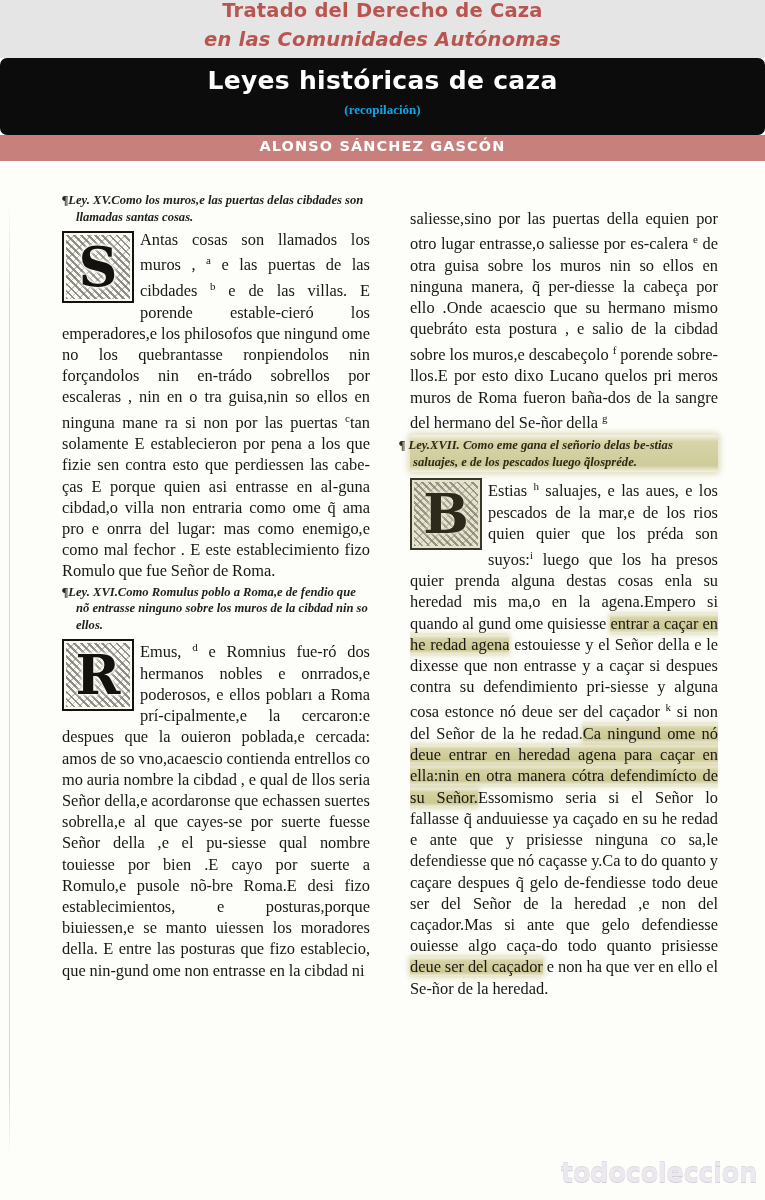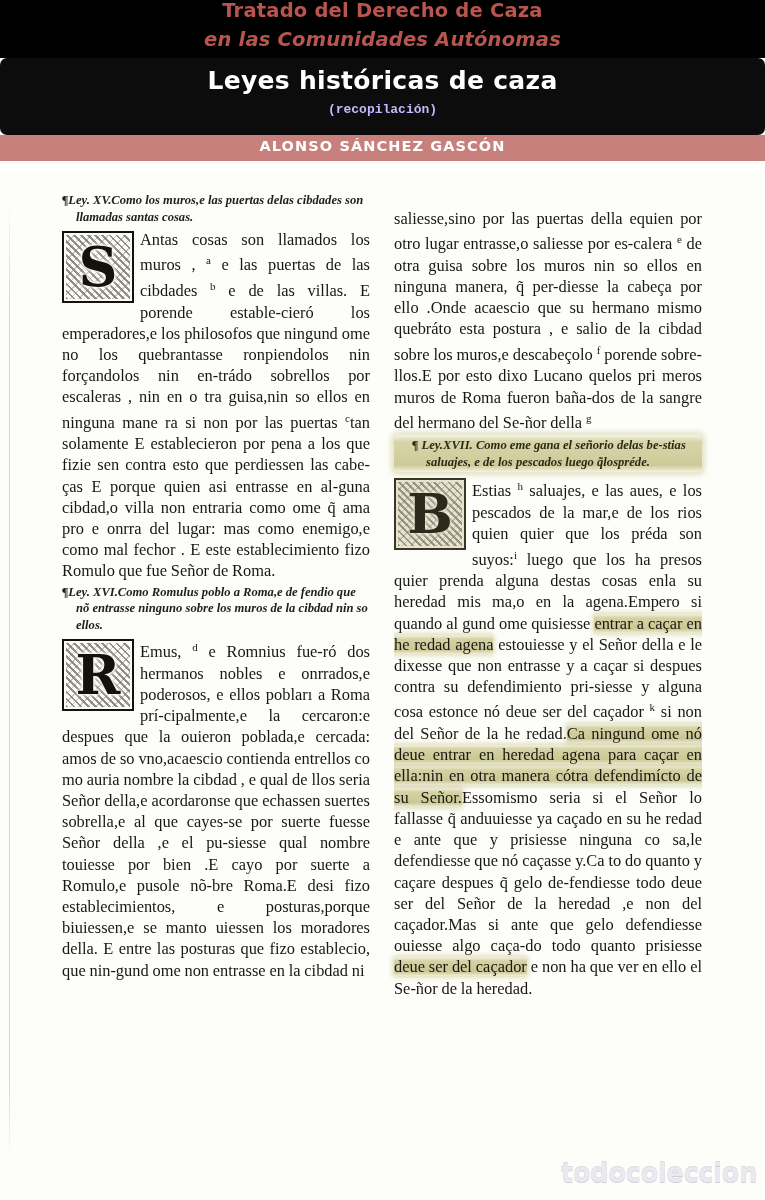--- a/index.html
+++ b/index.html
@@ -7,21 +7,21 @@
     width:765px;height:1200px;
     background:#fdfdfb;
     font-family:"Liberation Serif", serif;
     overflow:hidden;
     position:relative;
   }
 
   
   .cover{position:relative;width:765px;height:170px;background:#ffffff;overflow:hidden;}
 
-  .cover-top{position:relative;height:58px;background:#000000;}
+  .cover-top{position:relative;height:58px;background:#e5e5e5;}
   .series-title{
     position:absolute;left:0;right:0;top:-4px;
     text-align:center;
     color:#b9554f;
     font-family:"DejaVu Sans", sans-serif;
     font-weight:bold;
     font-size:19.5px;
     line-height:29px;
     letter-spacing:.2px;
   }
@@ -44,42 +44,42 @@
   .band-black{
     position:absolute;left:0;top:58px;width:765px;height:77px;background:#0d0c0c;border-radius:7px;
   }
   .main-title{
     position:absolute;left:0;right:0;top:8px;text-align:center;
     color:#ffffff;font-family:"DejaVu Sans", sans-serif;font-weight:bold;
     font-size:25px;letter-spacing:.3px;
   }
   .sub-title{
     position:absolute;left:0;right:0;top:44px;text-align:center;
-    color:#c4b5fd;font-family:Liberation Mono, monospace;font-weight:bold;font-size:13px;
+    color:#0ea5e9;font-family:Liberation Serif, serif;font-weight:bold;font-size:13px;
   }
   .band-rose{
     position:absolute;left:0;top:135px;width:765px;height:26px;background:#c8807c;
   }
   .author{
     position:absolute;left:0;right:0;top:3px;text-align:center;
     color:#ffffff;font-family:"DejaVu Sans", sans-serif;font-weight:bold;
     font-size:14.5px;letter-spacing:1.1px;
   }
 
   
   .page{
     position:absolute;left:0;top:170px;width:765px;height:1030px;
     background:#fdfdfa;
   }
   .gutter-line{
     position:absolute;left:9px;top:30px;width:1px;height:960px;
     background:linear-gradient(to bottom, rgba(200,200,190,0) 0%, rgba(185,185,172,.55) 10%, rgba(185,185,172,.55) 92%, rgba(200,200,190,0) 100%);
   }
 
-  .cols{position:absolute;left:62px;top:22px;width:660px;display:flex;gap:24px;}
+  .cols{position:absolute;left:62px;top:22px;width:660px;display:flex;gap:40px;}
   .col{width:308px;}
 
   .rubric{
     font-family:"Liberation Serif", serif;
     font-style:italic;font-weight:600;
     font-size:12.6px;line-height:16.5px;
     color:#23211c;
     padding-left:14px;text-indent:-14px;
     margin:0 0 4px 0;
   }
@@ -132,21 +132,21 @@
   
   .hl{
     background:linear-gradient(to bottom, rgba(206,202,148,.25) 0%, rgba(206,202,148,.85) 22%, rgba(198,194,136,.9) 78%, rgba(206,202,148,.3) 100%);
     box-shadow:0 0 4px 2px rgba(206,202,148,.55);
     border-radius:3px;
   }
   .rubric.hl-block{
     background:linear-gradient(to bottom, rgba(210,206,155,.2) 0%, rgba(206,202,148,.8) 18%, rgba(200,196,140,.88) 82%, rgba(210,206,155,.25) 100%);
     box-shadow:0 0 5px 3px rgba(206,202,148,.5);
     border-radius:4px;
-    padding:2px 3px 2px 32px;
+    padding:2px 3px 2px 3px;
     color:#2c2a14;
   }
 
   .sup{font-size:11px;vertical-align:super;}
 
   
   .watermark{
     position:absolute;right:8px;bottom:12px;
     font-family:"DejaVu Sans", sans-serif;
     font-weight:bold;font-size:26px;letter-spacing:-.5px;

